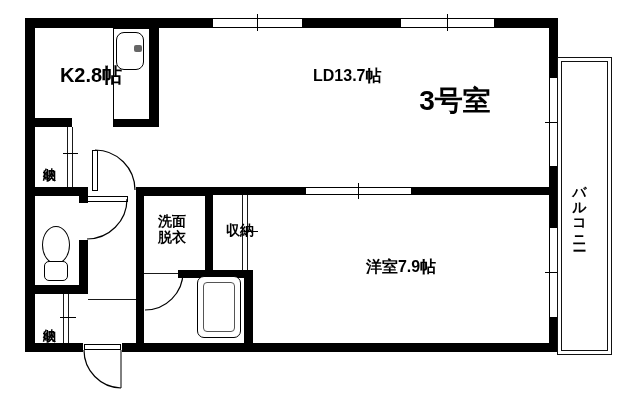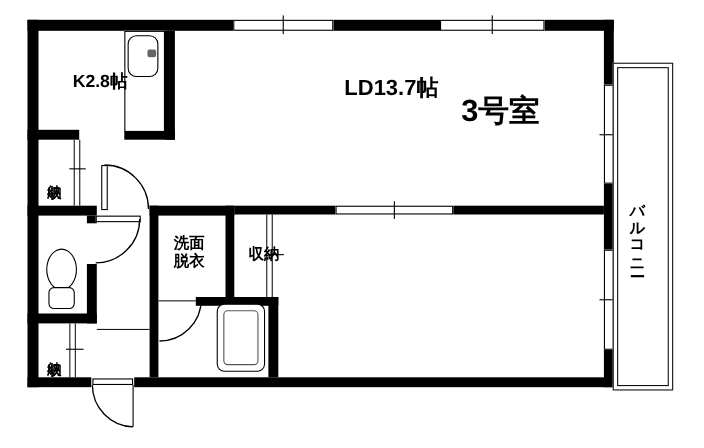--- a/index.html
+++ b/index.html
@@ -90,23 +90,24 @@
   <div class="fix" style="left:116px;top:32px;width:28px;height:38px;border-radius:8px"></div>
   <div style="position:absolute;left:134px;top:45px;width:8px;height:7px;background:#666;border-radius:2px"></div>
   <div class="fix" style="left:42px;top:226px;width:28px;height:38px;border-radius:50%"></div>
   <div class="fix" style="left:44px;top:261px;width:24px;height:20px;border-radius:5px;background:#fff"></div>
   <div class="fix" style="left:197px;top:276px;width:44px;height:62px;border-radius:7px"></div>
   <div class="fix2" style="left:203px;top:282px;width:32px;height:50px;border-radius:4px;border-color:#555"></div>
 
   <div class="bal" style="left:557px;top:57px;width:55px;height:298px"></div>
   <div class="bal" style="left:561px;top:61px;width:47px;height:290px"></div>
 
-  <div class="lbl center" style="left:91px;top:75px;font-size:16px">K2.8帖</div>
-  <div class="lbl" style="left:313px;top:66px;font-size:20px">LD13.7帖</div>
+  <div class="lbl center" style="left:91px;top:75px;font-size:20px">K2.8帖</div>
+  <div class="lbl" style="left:313px;top:66px;font-size:16px">LD13.7帖</div>
   <div class="lbl center" style="left:455px;top:101px;font-size:28px">3号室</div>
+  <div class="lbl center" style="left:401px;top:267px;font-size:16px">洋室7.9帖</div>
   <div class="lbl center" style="left:172px;top:229px;font-size:14px;text-align:center;line-height:1.15">
     <div>洗面</div>
     <div>脱衣</div>
   </div>
   <div class="lbl center" style="left:240px;top:231px;font-size:14px">収納</div>
   <div class="lbl center vert" style="left:49px;top:158px;font-size:13px">収納</div>
   <div class="lbl center vert" style="left:49px;top:319px;font-size:13px">収納</div>
   <div class="lbl center vert" style="left:580px;top:210px;font-size:14px;letter-spacing:1px">バルコニー</div>
 
 </div>

